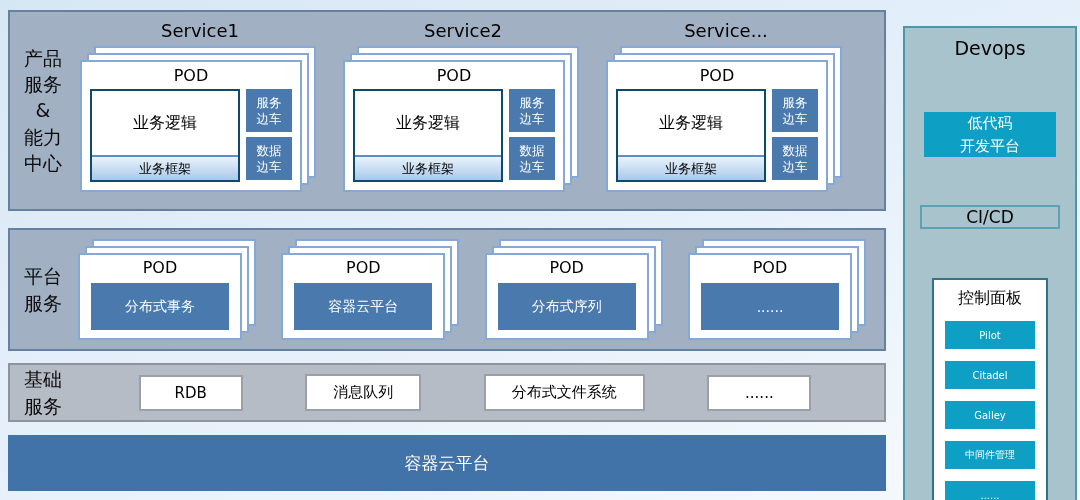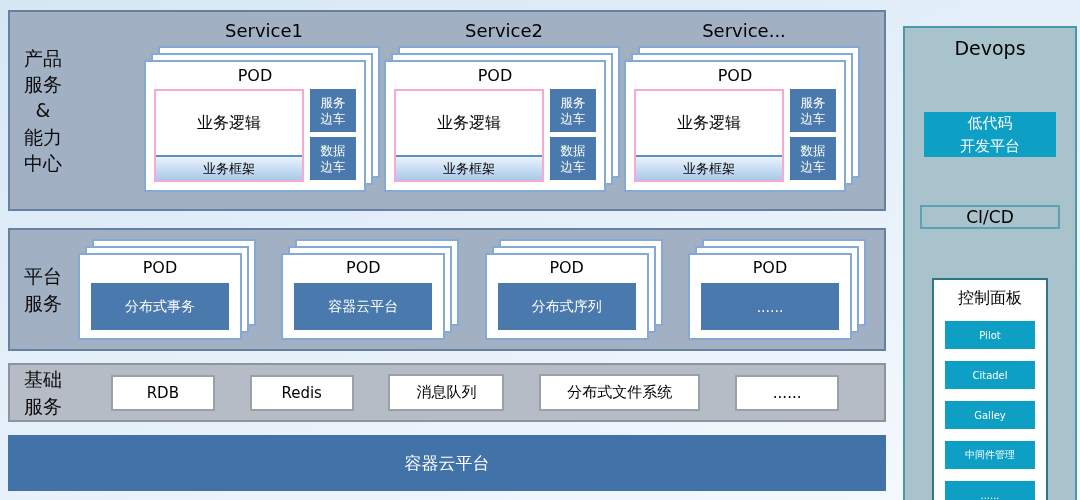--- a/index.html
+++ b/index.html
@@ -10,32 +10,32 @@
 
   
   .band { position:absolute; left:8px; width:878px; display:flex; }
   .band1 { top:10px;  height:201px; background:#a2b0c3; border:2px solid #66809f; }
   .band2 { top:228px; height:123px; background:#a2b0c3; border:2px solid #66809f; }
   .band3 { top:363px; height:59px;  background:#b6bcc5; border:2px solid #8e949e; }
   .band-label { width:66px; display:flex; align-items:center; justify-content:center;
                 text-align:center; font-size:19px; line-height:1.38; color:#0a0a0a; }
 
   
-  .services-row { flex:1; display:flex; justify-content:flex-end; padding:6px 20px 0 4px; }
+  .services-row { flex:1; display:flex; justify-content:space-between; padding:6px 38px 0 4px; }
   .service-group { width:240px; }
   .service-label { text-align:center; font-size:18px; margin:2px 0 5px; }
   .stack { position:relative; width:238px; height:150px; }
   .layer { position:absolute; width:222px; height:132px; background:#fff; border:2px solid #85a9d6; }
   .layer.back { left:14px; top:0; }
   .layer.mid  { left:7px;  top:7px; }
   .pod-card { position:absolute; left:0; top:14px; width:222px; height:132px; background:#fff;
               border:2px solid #85a9d6; display:flex; flex-direction:column; padding:3px 8px 8px; }
   .pod-title { text-align:center; font-size:16px; margin:1px 0 4px; }
   .pod-body { flex:1; display:flex; gap:6px; }
-  .logic-box { flex:1; border:2px solid #f9a8d4; display:flex; flex-direction:column; background:#fff; }
+  .logic-box { flex:1; border:2px solid #0c4a6e; display:flex; flex-direction:column; background:#fff; }
   .logic-label { flex:1; display:flex; align-items:center; justify-content:center; font-size:16px; }
   .framework { height:25px; background:linear-gradient(#eaf3fc,#a9c9e9); border-top:2px solid #5b8fc4;
                display:flex; align-items:center; justify-content:center; font-size:13px; }
   .sidecars { width:46px; display:flex; flex-direction:column; gap:5px; }
   .sidecar { height:43px; background:#4a7aad; color:#fff; font-size:12.5px; line-height:1.25;
              display:flex; align-items:center; justify-content:center; text-align:center; }
 
   
   .pods-row { flex:1; display:flex; justify-content:space-between; align-items:center; padding:0 16px 0 2px; }
   .stack-sm { position:relative; width:180px; height:101px; }
@@ -197,21 +197,20 @@
       </div>
 
     </div>
   </div>
 
   <div class="band band3">
     <div class="band-label preline">基础
 服务</div>
     <div class="infra-row">
       <div class="infra-box">RDB</div>
-      <div class="infra-box">Redis</div>
       <div class="infra-box">消息队列</div>
       <div class="infra-box">分布式文件系统</div>
       <div class="infra-box">......</div>
     </div>
   </div>
 
   <div class="cloud-bar">容器云平台</div>
 
   <div class="devops">
     <div class="devops-title">Devops</div>

